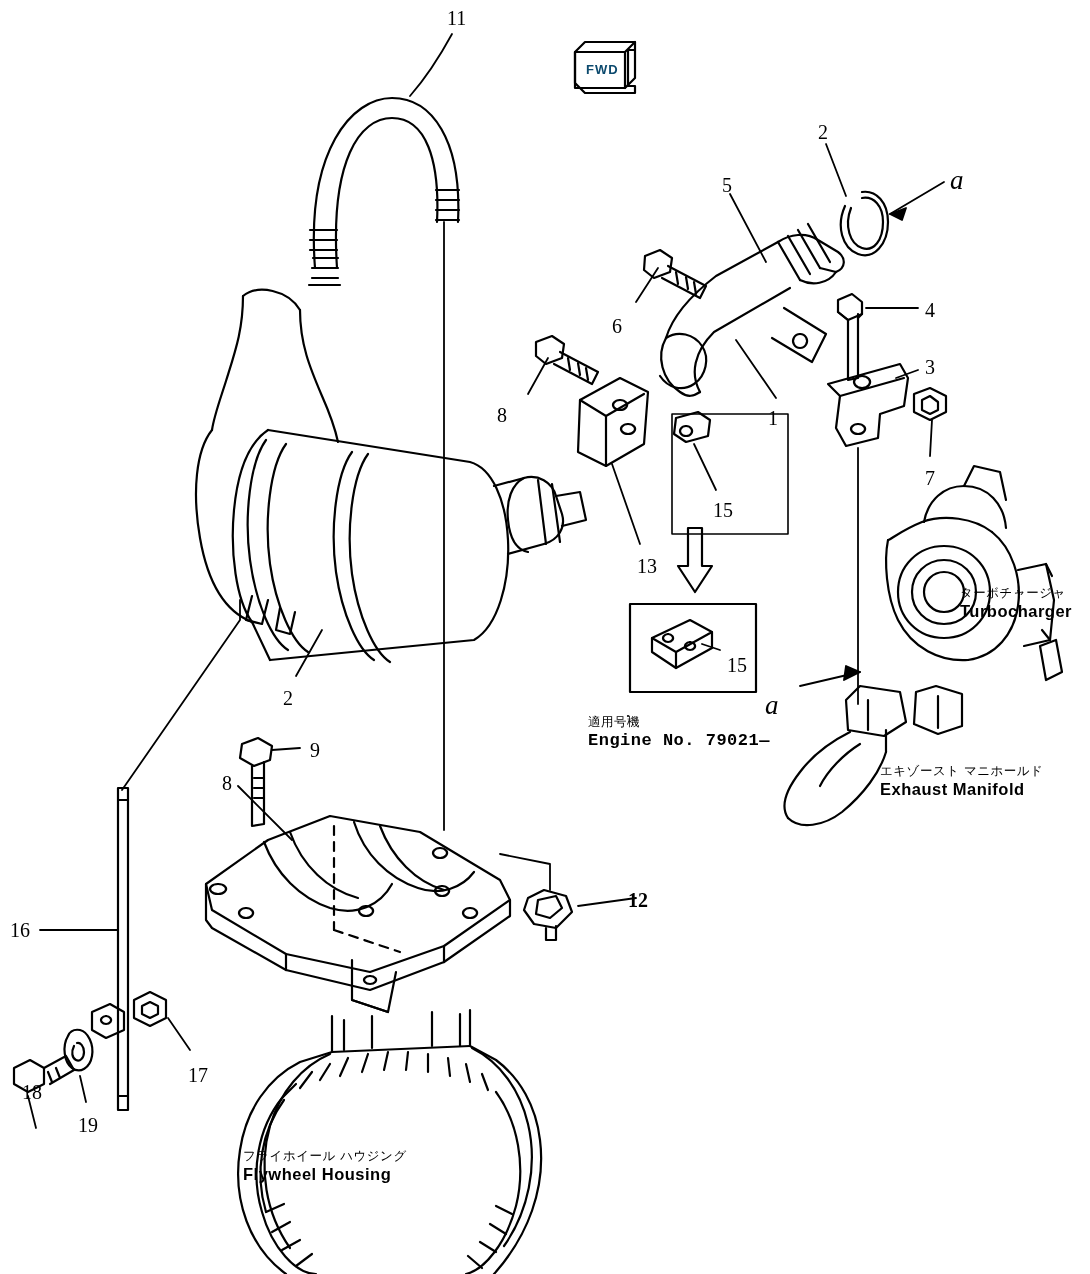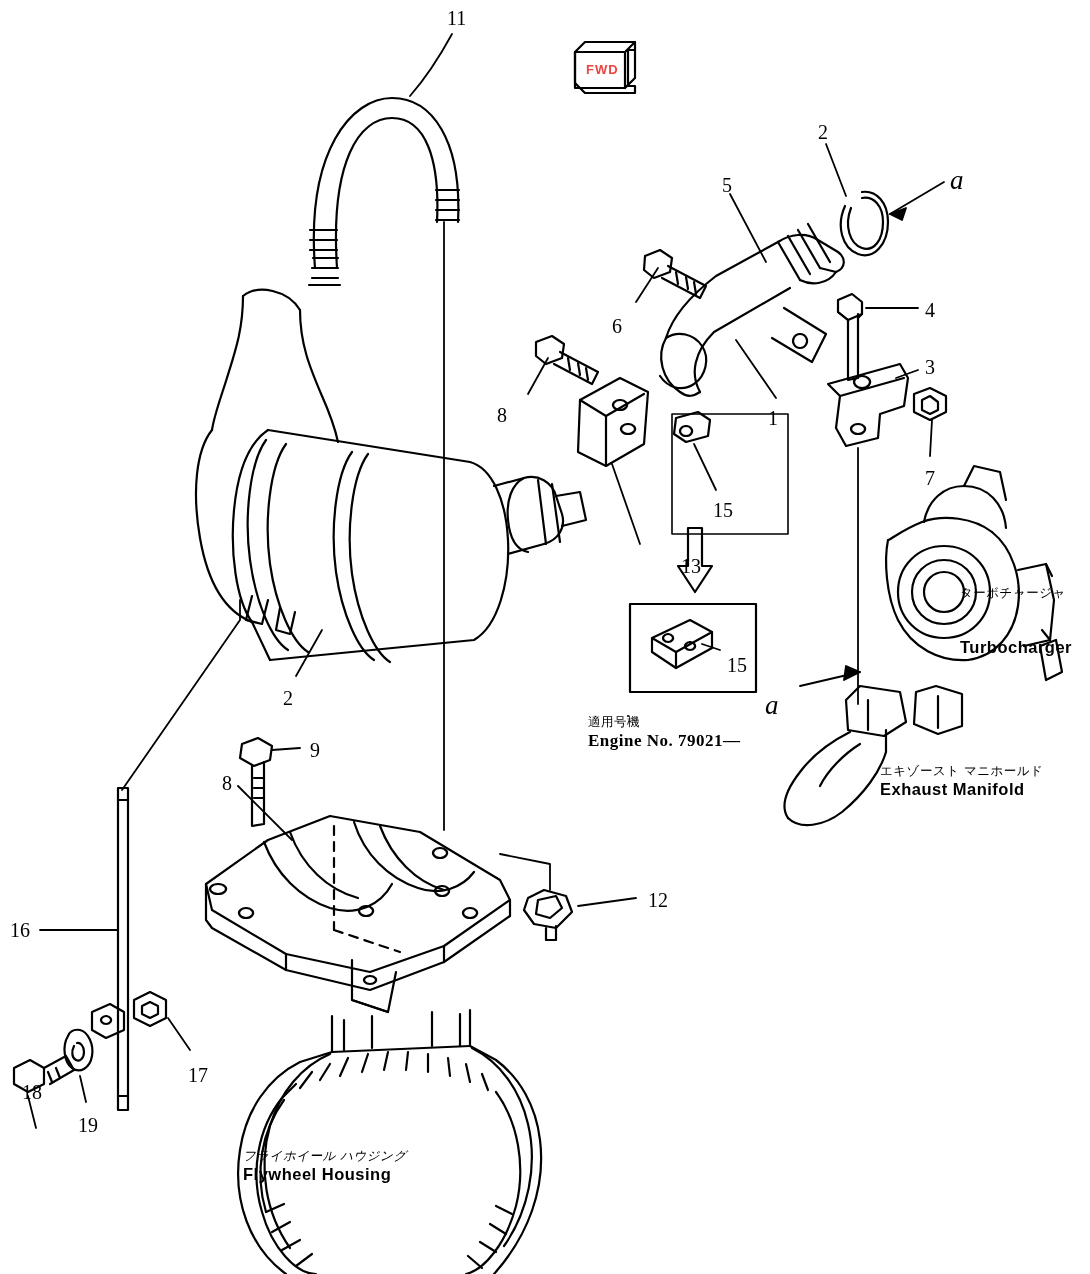--- a/index.html
+++ b/index.html
@@ -41,38 +41,38 @@
   .label-en {
     position: absolute;
     font-family: "Liberation Sans", sans-serif;
     font-size: 16.5px;
     font-weight: bold;
     color: #000;
     white-space: nowrap;
     letter-spacing: 0.5px;
   }
   .label-en.serif {
-    font-family: Liberation Serif, serif;
+    font-family: Liberation Mono, monospace;
     font-weight: bold;
     font-size: 17px;
   }
   .mark-a {
     position: absolute;
     font-family: "Liberation Serif", serif;
     font-style: italic;
     font-size: 27px;
     color: #000;
   }
   .fwd-text {
     position: absolute;
     font-family: "Liberation Sans", sans-serif;
     font-size: 13px;
     font-weight: bold;
     letter-spacing: 1px;
-    color: #ef4444;
+    color: #0c4a6e;
   }
 </style>
 </head>
 <body>
 
 <div id="page">
 
   <svg class="artwork" viewBox="0 0 1090 1274">
     <g fill="none" stroke="#000" stroke-width="2.2" stroke-linecap="round" stroke-linejoin="round">
 
@@ -367,50 +367,50 @@
 
   <div class="callout" style="left:447px; top:8px;">11</div>
   <div class="callout" style="left:818px; top:122px;">2</div>
   <div class="callout" style="left:722px; top:175px;">5</div>
   <div class="callout" style="left:612px; top:316px;">6</div>
   <div class="callout" style="left:925px; top:300px;">4</div>
   <div class="callout" style="left:925px; top:357px;">3</div>
   <div class="callout" style="left:768px; top:408px;">1</div>
   <div class="callout" style="left:925px; top:468px;">7</div>
   <div class="callout" style="left:497px; top:405px;">8</div>
-  <div class="callout" style="left:637px; top:556px;margin-left:44px;">13</div>
+  <div class="callout" style="left:637px; top:556px;">13</div>
   <div class="callout" style="left:713px; top:500px;">15</div>
   <div class="callout" style="left:727px; top:655px;">15</div>
   <div class="callout" style="left:283px; top:688px;">2</div>
   <div class="callout" style="left:310px; top:740px;">9</div>
   <div class="callout" style="left:222px; top:773px;">8</div>
-  <div class="callout" style="left:648px; top:890px;">12</div>
+  <div class="callout" style="left:628px; top:890px;font-weight:bold;">12</div>
   <div class="callout" style="left:10px; top:920px;">16</div>
   <div class="callout" style="left:188px; top:1065px;">17</div>
   <div class="callout" style="left:78px; top:1115px;">19</div>
   <div class="callout" style="left:22px; top:1082px;">18</div>
 
   <div class="mark-a" style="left:950px; top:165px;">a</div>
   <div class="mark-a" style="left:765px; top:690px;">a</div>
 
   <div class="fwd-text" style="left:586px; top:62px;">FWD</div>
 
   <div style="position:absolute; left:588px; top:714px;">
     <div class="label-jp" style="position:static;">適用号機</div>
     <div class="label-en serif" style="position:static;">Engine No. 79021—</div>
   </div>
 
   <div style="position:absolute; left:960px; top:573px;">
     <div class="label-jp" style="position:static;margin-top:12px;">ターボチャージャ</div>
-    <div class="label-en" style="position:static;margin-top:36px;">Turbocharger</div>
+    <div class="label-en" style="position:static;">Turbocharger</div>
   </div>
 
   <div style="position:absolute; left:880px; top:763px;">
     <div class="label-jp" style="position:static;">エキゾースト マニホールド</div>
     <div class="label-en" style="position:static;">Exhaust Manifold</div>
   </div>
 
   <div style="position:absolute; left:243px; top:1148px;">
-    <div class="label-jp" style="position:static;font-style:italic;">フライホイール ハウジング</div>
+    <div class="label-jp" style="position:static;">フライホイール ハウジング</div>
     <div class="label-en" style="position:static;">Flywheel Housing</div>
   </div>
 
 </div>
 
 </body></html>

